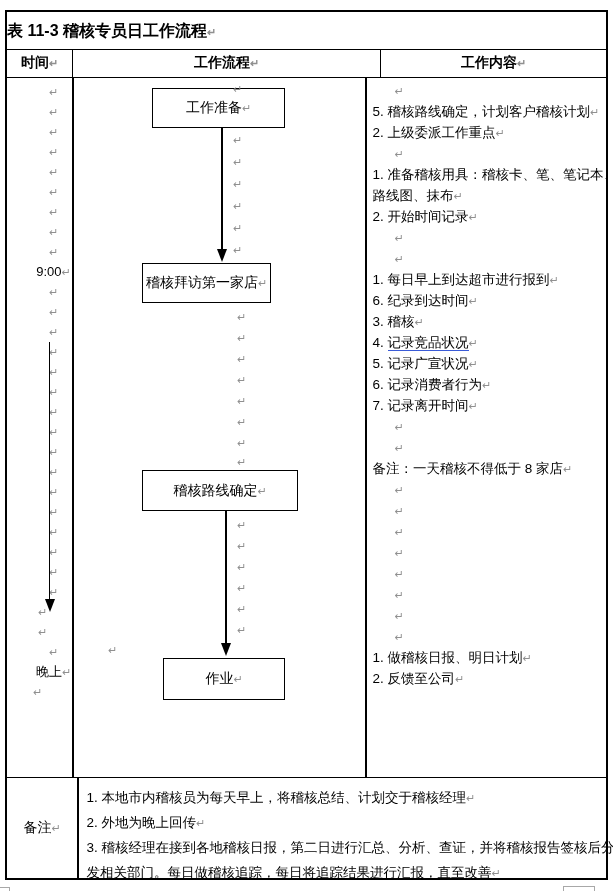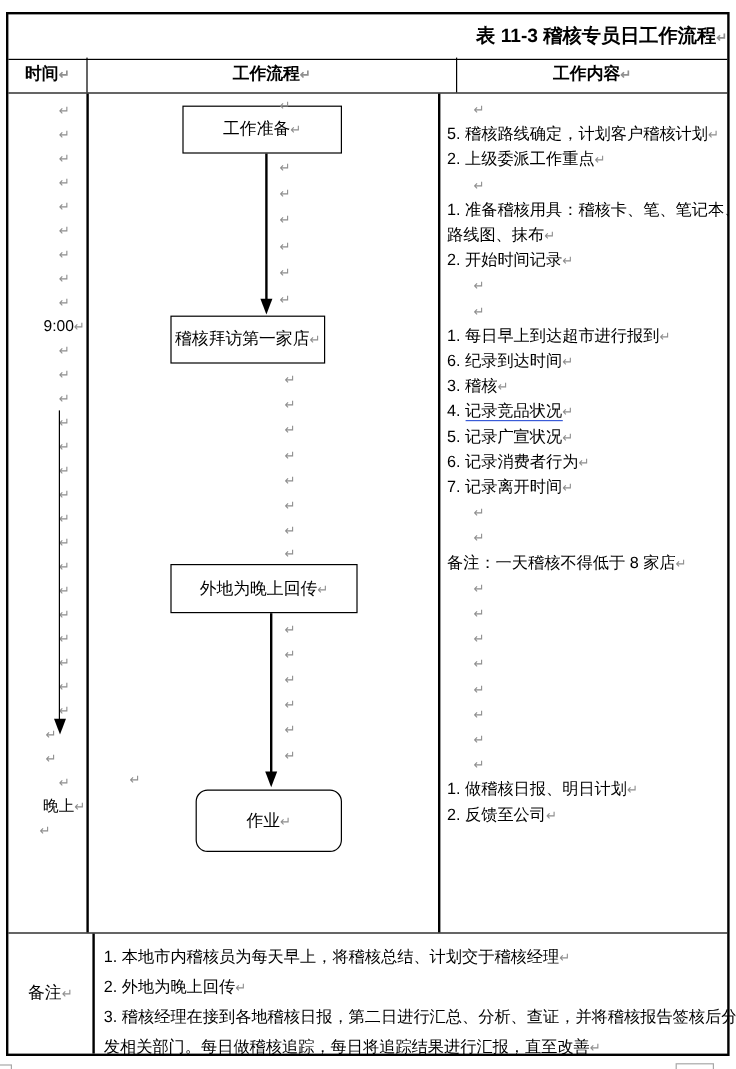--- a/index.html
+++ b/index.html
@@ -1,21 +1,21 @@
 <!DOCTYPE html>
 <html><head>
 <meta charset="utf-8">
 <style>
   html,body{margin:0;padding:0;background:#fff;}
   .page{position:relative;width:613px;height:891px;background:#fff;overflow:hidden;
         font-family:"Liberation Sans",sans-serif;color:#000;}
   .table{position:absolute;left:5px;top:10px;width:599px;border:2px solid #000;background:#fff;}
   .row{position:relative;}
   .row + .row{border-top:1.5px solid #000;}
-  .title-row{height:37px;line-height:37px;text-align:right;font-weight:bold;font-size:16px;}
+  .title-row{height:37px;line-height:37px;text-align:left;font-weight:bold;font-size:16px;}
   .head-row{height:27px;display:flex;align-items:flex-end;}
   .hcell{line-height:27px;text-align:center;font-weight:bold;font-size:14px;box-sizing:border-box;}
   .hc1{width:65px;}
   .hc2{width:309px;border-left:1.5px solid #000;border-right:1.5px solid #000;}
   .hc3{flex:1;}
   .body-row{height:699px;}
   .vline{position:absolute;top:0;bottom:0;width:1.5px;background:#000;}
   .pilcrow{color:#909090;font-size:11px;}
   .time-col{position:absolute;left:0;top:4px;width:65px;}
   .tline{height:20px;line-height:20px;text-align:center;padding-left:28px;font-size:13px;box-sizing:border-box;white-space:nowrap;}
@@ -106,26 +106,26 @@
         <span><span>工作准备</span><span class="pilcrow">↵</span></span>
       </div>
       <div class="fline" style="left:214px;top:50px;height:122px;"></div>
       <div class="ahead" style="left:210px;top:171px;"></div>
 
       <div class="fbox" style="left:135px;top:185px;width:129px;height:40px;">
         <span><span>稽核拜访第一家店</span><span class="pilcrow">↵</span></span>
       </div>
 
       <div class="fbox" style="left:135px;top:392px;width:156px;height:41px;">
-        <span><span>外地为晚上回传</span><span class="pilcrow">↵</span></span>
+        <span><span>稽核路线确定</span><span class="pilcrow">↵</span></span>
       </div>
       <div class="fline" style="left:218px;top:433px;height:133px;"></div>
       <div class="ahead" style="left:214px;top:565px;"></div>
 
-      <div class="fbox" style="left:156px;top:580px;width:122px;height:52px;border-radius:10px;">
+      <div class="fbox" style="left:156px;top:580px;width:122px;height:42px;">
         <span><span>作业</span><span class="pilcrow">↵</span></span>
       </div>
 
       <div id="flow-marks">
           <span class="pilcrow flowmark" style="left: 226px; top: 4px;">↵</span>
           <span class="pilcrow flowmark" style="left: 226px; top: 55px;">↵</span>
           <span class="pilcrow flowmark" style="left: 226px; top: 77px;">↵</span>
           <span class="pilcrow flowmark" style="left: 226px; top: 99px;">↵</span>
           <span class="pilcrow flowmark" style="left: 226px; top: 121px;">↵</span>
           <span class="pilcrow flowmark" style="left: 226px; top: 143px;">↵</span>

